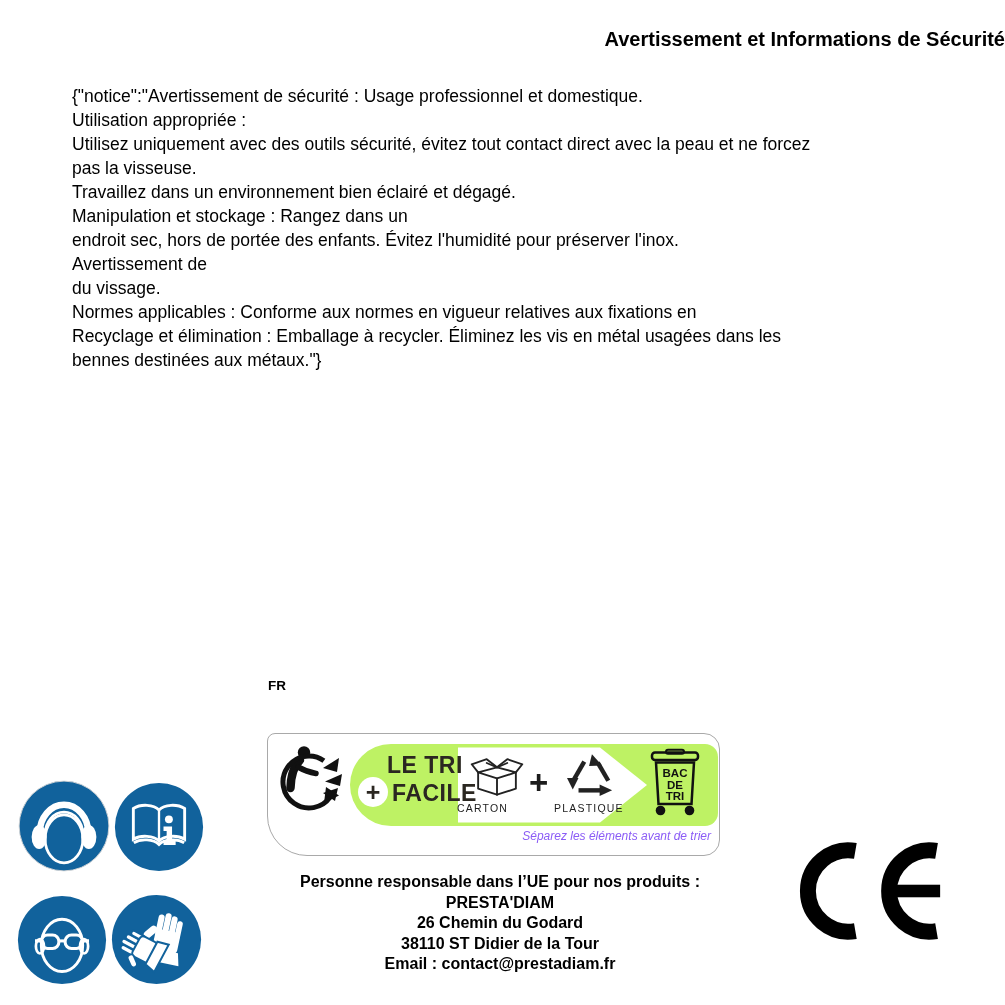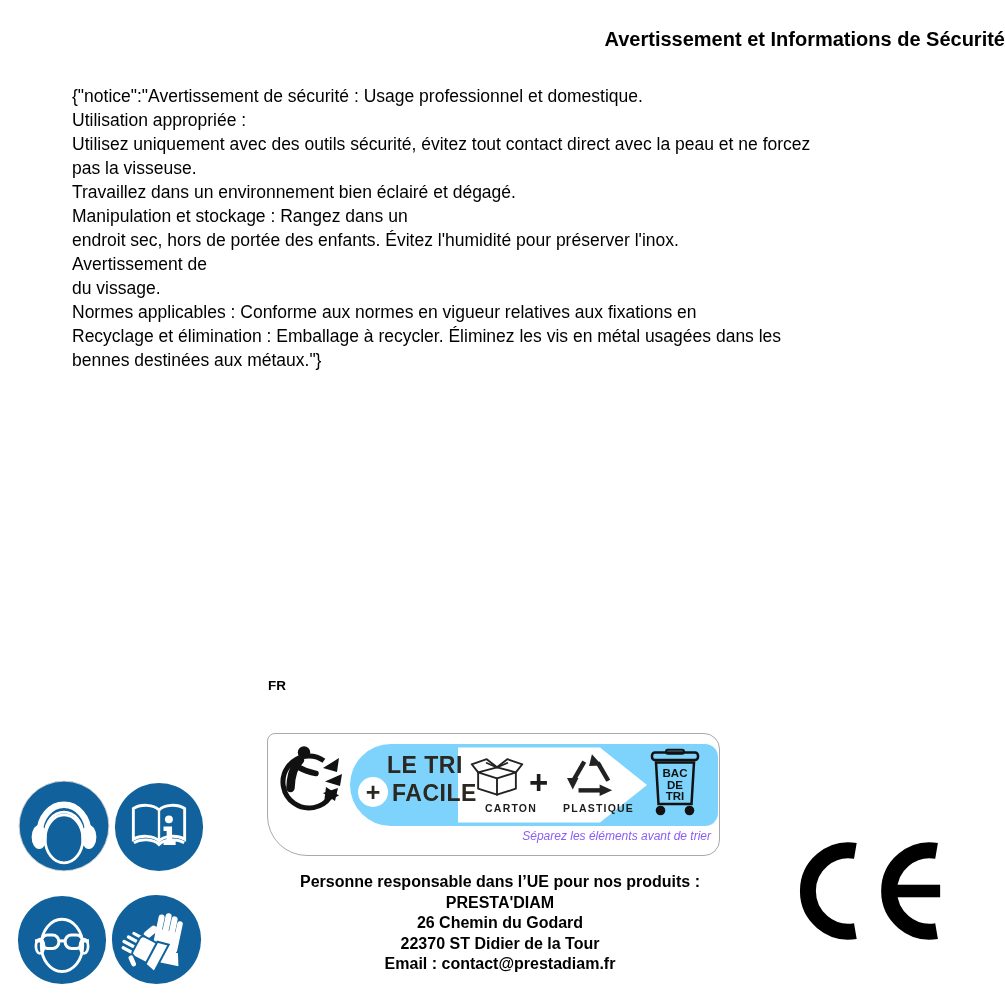--- a/index.html
+++ b/index.html
@@ -11,29 +11,29 @@
   .notice div{white-space:pre;}
 
   
   .picto{position:absolute;}
 
   
   .fr-code{position:absolute;left:268px;top:678px;font-size:13.5px;font-weight:bold;}
   .tri-box{position:absolute;left:267px;top:733px;width:451px;height:121px;background:#fff;
            border:1.5px solid #a9a9a9;border-radius:8px 16px 16px 40px;}
   .triman{position:absolute;left:10px;top:9px;}
-  .band{position:absolute;left:82px;top:10px;width:368px;height:82px;background:#7dd3fc;
+  .band{position:absolute;left:82px;top:10px;width:368px;height:82px;background:#bef264;
         border-radius:41px 13px 13px 41px;}
   .band svg.chevron{position:absolute;left:0;top:0;}
   .letri{position:absolute;left:37px;top:8px;font-size:23px;font-weight:800;letter-spacing:.5px;color:#2b2721;}
   .plus-circle{position:absolute;left:8px;top:33px;width:30px;height:30px;background:#fff;border-radius:50%;
                display:flex;align-items:center;justify-content:center;font-size:25px;font-weight:900;color:#2b2721;}
   .facile{position:absolute;left:42px;top:36px;font-size:23px;font-weight:800;letter-spacing:.5px;color:#2b2721;}
   .mat-icon{position:absolute;top:7px;}
-  .mat-label{position:absolute;top:58px;width:80px;text-align:right;font-size:10.5px;font-weight:bold;
+  .mat-label{position:absolute;top:58px;width:80px;text-align:left;font-size:10.5px;font-weight:normal;
              letter-spacing:1.2px;color:#1c1c1c;}
   .mid-plus{position:absolute;left:179px;top:20px;font-size:33px;font-weight:800;color:#1c1c1c;}
   .bin{position:absolute;left:296px;top:3px;}
   .tagline{position:absolute;right:8px;top:95px;font-size:12px;font-style:italic;color:#8b5cf6;}
 
   .responsible{position:absolute;left:0;right:5px;top:872px;text-align:center;font-size:16px;
                font-weight:bold;line-height:20.6px;}
 
   .ce{position:absolute;left:799px;top:842px;}
 </style>
@@ -180,21 +180,21 @@
     </svg>
   </div>
 
   <div class="tagline">Séparez les éléments avant de trier</div>
 </div>
 
 <div class="responsible">
   <div>Personne responsable dans l’UE pour nos produits :</div>
   <div>PRESTA'DIAM</div>
   <div>26 Chemin du Godard</div>
-  <div>22370 ST Didier de la Tour</div>
+  <div>38110 ST Didier de la Tour</div>
   <div>Email : contact@prestadiam.fr</div>
 </div>
 
 <svg class="ce" width="145" height="98" viewBox="0 0 150 101">
   <path d="M58.3 9.1 A42 42 0 1 0 58.3 91.9" fill="none" stroke="#000" stroke-width="16.5"></path>
   <path d="M142.3 9.1 A42 42 0 1 0 142.3 91.9" fill="none" stroke="#000" stroke-width="16.5"></path>
   <rect x="101" y="44" width="45" height="13" fill="#000"></rect>
 </svg>
 
 </body></html>

